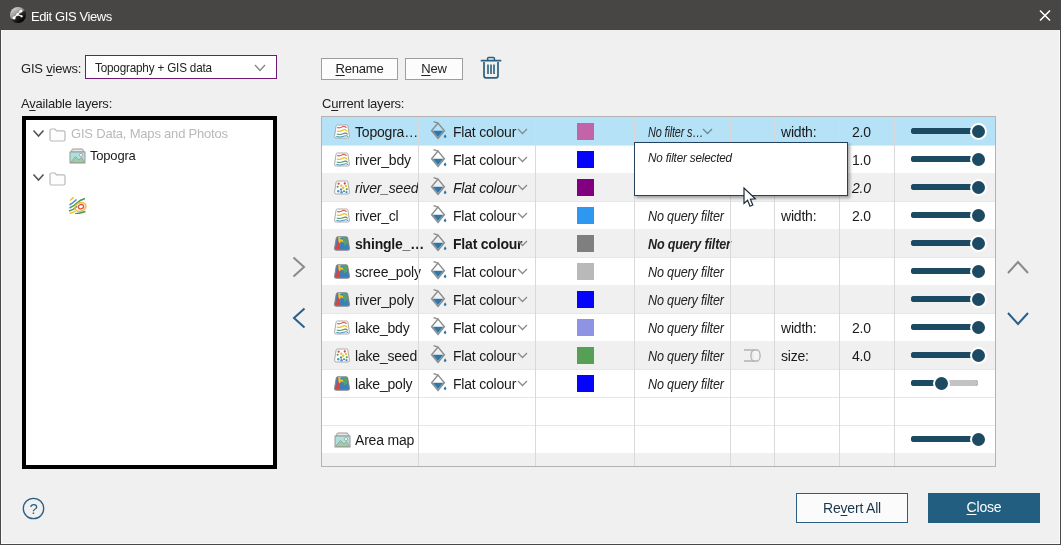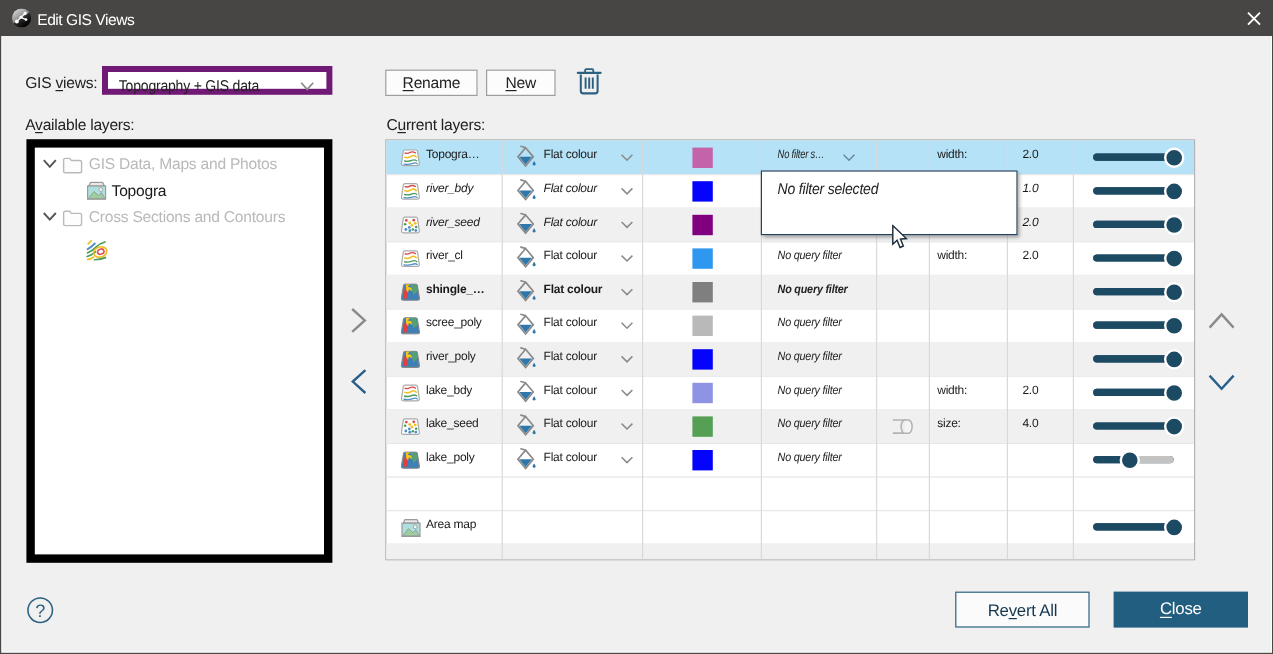--- a/index.html
+++ b/index.html
@@ -7,36 +7,36 @@
 body { font-family:"Liberation Sans", sans-serif; font-size:13px; color:#1a1a1a; position:relative; letter-spacing:-0.2px; }
 .win { position:absolute; left:0; top:0; width:1061px; height:545px; background:#f0f0f0; outline:1px solid #4a4846; outline-offset:-1px; box-shadow: inset 2px 0 0 #fbfbfb, inset -2px 0 0 #fbfbfb, inset 0 -2px 0 #fbfbfb; }
 .titlebar { position:absolute; left:0; top:0; width:1061px; height:30px; background:#484644; }
 .titletxt { position:absolute; left:31px; top:9px; color:#fff; font-size:13px; letter-spacing:-0.4px; }
 .closex { position:absolute; left:1032px; top:1px; width:26px; height:28px; color:#fff; }
 .abs { position:absolute; }
 
 .lbl { position:absolute; font-size:13px; color:#222; }
 u { text-decoration:underline; text-underline-offset:2px; }
 
-.combo { position:absolute; left:85px; top:55px; width:192px; height:24px; background:#fff; border:5px solid #701a75; }
+.combo { position:absolute; left:85px; top:55px; width:192px; height:24px; background:#fff; border:1px solid #701a75; }
 .combo .txt { position:absolute; left:9px; top:4px; font-size:13px; color:#222; transform:scaleX(0.9); transform-origin:left center; white-space:nowrap; }
 
 .btn { position:absolute; height:22px; background:#fcfcfc; border:1px solid #9d9d9d; text-align:center; font-size:13px; color:#222; line-height:20px; }
 
-.panel { position:absolute; left:22px; top:116px; width:255px; height:353px; background:#fff; border:7px solid #000000; }
+.panel { position:absolute; left:22px; top:116px; width:255px; height:353px; background:#fff; border:4px solid #000000; }
 .treerow { position:absolute; height:22px; line-height:22px; font-size:13px; white-space:nowrap; }
 .graytxt { color:#b9b9b9; }
 
 .tbl { position:absolute; left:321px; top:116px; width:675px; height:351px; background:#fff; border:1px solid #b3b3b3; }
 .row { position:absolute; left:0; width:673px; height:28px; }
 .row.odd { background:#f0f0f0; }
 .row.sel { background:#b5e2f7; }
 .vline { position:absolute; top:0; bottom:13px; width:1px; background:#d9d9d9; }
 .hline { position:absolute; left:0; width:673px; height:1px; background:#e7e7e7; }
-.ltxt { position:absolute; top:7px; font-size:10px; white-space:nowrap; }
+.ltxt { position:absolute; top:7px; font-size:14px; white-space:nowrap; }
 .ital { font-style:italic; color:#222; }
 .sw { position:absolute; top:5.5px; width:17px; height:17px; }
 
 .slid { position:absolute; }
 .strack { position:absolute; left:0; top:0; width:67px; height:6px; border-radius:3px; background:#1d4a63; }
 .sknob { position:absolute; top:-5.5px; width:17px; height:17px; border-radius:50%; background:#1d4a63; border:2px solid #fff; }
 
 .popup { position:absolute; left:634px; top:142px; width:214px; height:54px; background:#fff; border:1px solid #24415e; box-shadow:2px 2px 3px rgba(0,0,0,0.35); z-index:50; }
 .pitem1 { position:absolute; left:13px; top:7px; font-style:italic; font-size:13px; color:#222; transform:scaleX(0.9); transform-origin:left center; white-space:nowrap; }
 .pitem2 { position:absolute; left:0; top:27px; width:212px; height:25px; background:#abe0f6; }
@@ -113,21 +113,20 @@
         <path d="M1.5 14.5 L6.5 8.5 L10 12 L12.5 9.5 L15.5 14.5 Z" fill="#9ccf9c" stroke="#9a9a9a" stroke-width="0.8"></path>
         <circle cx="12" cy="7" r="1.6" fill="#f5f5f5" stroke="#9a9a9a" stroke-width="0.7"></circle>
       </svg>
       <div class="treerow" style="left:64px;top:25px;">Topogra</div>
       <svg class="abs" style="left:6px;top:53px;" width="13" height="9" viewBox="0 0 13 9">
         <path d="M1.5 1.5 L6.5 7 L11.5 1.5" fill="none" stroke="#555" stroke-width="1.6"></path>
       </svg>
       <svg class="abs" style="left:23px;top:51.5px;" width="17" height="14" viewBox="0 0 17 14">
         <path d="M1 2.5 Q1 1 2.5 1 L6 1 L7.5 2.8 L14.5 2.8 Q16 2.8 16 4.3 L16 11.5 Q16 13 14.5 13 L2.5 13 Q1 13 1 11.5 Z" fill="#fdfdfd" stroke="#b9b9b9" stroke-width="1.2"></path>
       </svg>
-      <div class="treerow graytxt" style="left:45px;top:47px;">Cross Sections and Contours</div>
       <svg class="abs" style="left:42px;top:76px;" width="19" height="18" viewBox="0 0 19 18">
         <g fill="none">
           <path d="M2 4.5 Q4 3 5.5 1.2" stroke="#f0c020" stroke-width="1.5"></path>
           <path d="M1.5 9 Q5 7 8.5 3.5" stroke="#5090c8" stroke-width="1.5"></path>
           <path d="M1.5 12 Q6 10 9.5 6.5 Q12 4 17 2.5" stroke="#4a9a5a" stroke-width="1.4"></path>
           <path d="M1 15 Q6 13.5 9 10.5" stroke="#4a9a5a" stroke-width="1.4"></path>
           <ellipse cx="12.5" cy="11" rx="5.6" ry="4.2" transform="rotate(-18 12.5 11)" stroke="#f0c020" stroke-width="1.4"></ellipse>
           <ellipse cx="13" cy="10.7" rx="2.7" ry="2.1" transform="rotate(-18 13 10.7)" stroke="#e05252" stroke-width="1.4"></ellipse>
           <path d="M1.5 17.5 Q5 16.8 7.5 15" stroke="#f0c020" stroke-width="1.5"></path>
           <path d="M7 17.8 Q12 17.5 17.5 15.5" stroke="#4a9a5a" stroke-width="1.4"></path>
@@ -169,21 +168,21 @@
         </svg>
         <div class="ltxt" style="left:459px;">width:</div>
         <div class="ltxt" style="left:530px;">2.0</div>
         <div class="slid" style="left:589px;top:11px;">
           <div class="strack"></div>
           <div class="strack" style="width:67px;background:#1d4a63;"></div>
           <div class="sknob" style="left:58.5px;"></div>
         </div>
       </div>
       <div class="hline" style="top:28px;"></div>
-      <div class="row " style="top:28px;font-style:italic;">
+      <div class="row " style="top:28px;">
         <svg class="abs" style="left:12px;top:6.5px;" width="16" height="15" viewBox="0 0 16 15">
           <path d="M3.4 1 L12.6 1 Q13.6 1 13.9 2 L15.4 12 Q15.7 14 13.7 14 L2.3 14 Q0.3 14 0.6 12 L2.1 2 Q2.4 1 3.4 1 Z" fill="#fff" stroke="#aaa" stroke-width="1"></path>
           <path d="M3.2 3.4 Q5.5 4.4 7.5 3.1 T12.6 3.6" fill="none" stroke="#d84a4a" stroke-width="1.1"></path>
           <path d="M2.9 6.8 Q6 8.2 8.5 6.3 T13.2 7.3" fill="none" stroke="#f0c020" stroke-width="1.3"></path>
           <path d="M2.7 10 Q6 11 9 9.7 T13.6 10.3" fill="none" stroke="#4a9a5a" stroke-width="1.1"></path>
           <path d="M2.3 12.5 Q6 13.5 9.5 12.3 T14 12.8" fill="none" stroke="#5090c8" stroke-width="1.1"></path>
         </svg>
         <div class="ltxt" style="left:33px;">river_bdy</div>
         <svg class="abs" style="left:107.5px;top:3.5px;" width="18" height="19" viewBox="0 0 18 19">
           <path d="M8 2.1 L14.4 9.7 L8 17.3 L1.6 9.7 Z" fill="none" stroke="#8a8a8a" stroke-width="1.4"></path>

